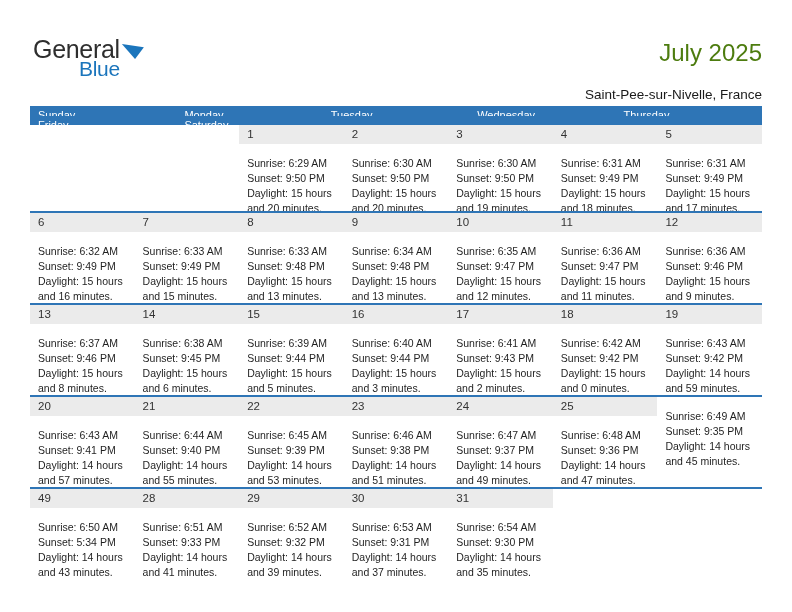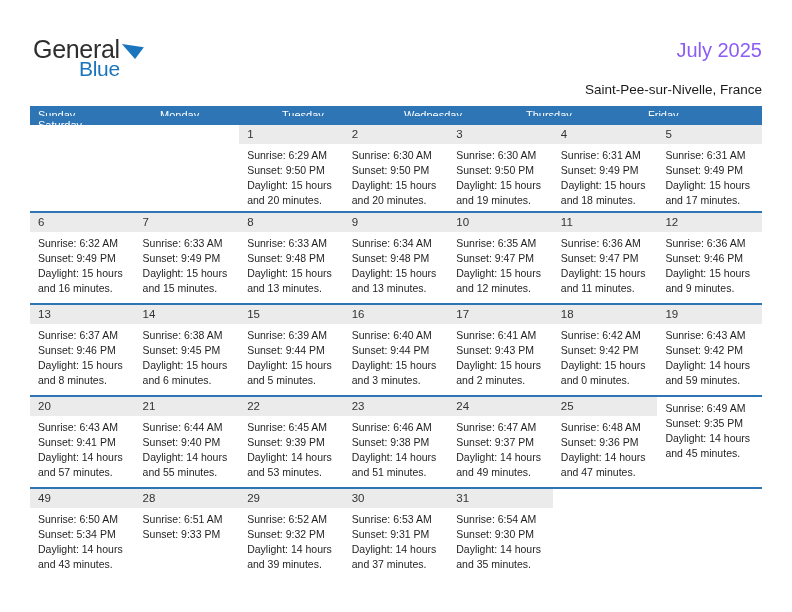--- a/index.html
+++ b/index.html
@@ -22,34 +22,34 @@
   .logo-top{font-size:25px;color:#2e2e2e;letter-spacing:-0.3px;white-space:nowrap;}
   .logo-triangle{
     display:inline-block;width:22px;height:15px;margin-left:2px;position:relative;top:1px;
     background:var(--logo-blue);
     clip-path:polygon(0 0,100% 22%,60% 100%);
   }
   .logo-blue{font-size:21px;color:var(--logo-blue);margin:-4px 0 0 46px;letter-spacing:-0.3px;}
 
   
   .titles{position:absolute;right:30px;top:39px;text-align:right;}
-  .month-title{font-size:20px;color:#8b5cf6;}
+  .month-title{font-size:24px;color:#4d7c0f;}
   .location{font-size:13.5px;color:#1a1a1a;margin-top:20px;}
 
   
   .calendar{position:absolute;left:30px;top:106px;width:732px;}
-  .weekday-row{display:grid;grid-template-columns:repeat(6,1fr);background:var(--header-bg);height:19px;}
+  .weekday-row{display:grid;grid-template-columns:repeat(5,1fr);background:var(--header-bg);height:19px;}
   .weekday-cell{color:#fff;font-size:11px;line-height:19px;padding-left:8px;overflow:hidden;}
 
   .week-row{display:grid;grid-template-columns:repeat(7,1fr);height:92px;border-top:2px solid var(--separator);}
   .week-row.first{height:86px;border-top:none;}
   .day-cell{overflow:hidden;}
   .day-num{height:19px;background:var(--band-bg);font-size:11.5px;color:#333;padding:3px 0 0 8px;}
   .day-cell.empty{background:#fff;}
-  .day-details{padding:4px 4px 0 8px;font-size:10.5px;line-height:15px;color:var(--text);}
+  .day-details{padding:12px 4px 0 8px;font-size:10.5px;line-height:15px;color:var(--text);}
 </style>
 </head>
 <body>
 
 <div class="page">
 
   <div class="logo">
     <div class="logo-top">
       <span>General</span><span class="logo-triangle"></span>
     </div>
@@ -296,20 +296,21 @@
               <div>Sunrise: 6:50 AM</div>
               <div>Sunset: 5:34 PM</div>
               <div>Daylight: 14 hours and 43 minutes.</div>
             </div>
           </div>
           <div class="day-cell">
             <div class="day-num">28</div>
             <div class="day-details">
               <div>Sunrise: 6:51 AM</div>
               <div>Sunset: 9:33 PM</div>
+              <div>Daylight: 14 hours and 41 minutes.</div>
             </div>
           </div>
           <div class="day-cell">
             <div class="day-num">29</div>
             <div class="day-details">
               <div>Sunrise: 6:52 AM</div>
               <div>Sunset: 9:32 PM</div>
               <div>Daylight: 14 hours and 39 minutes.</div>
             </div>
           </div>

